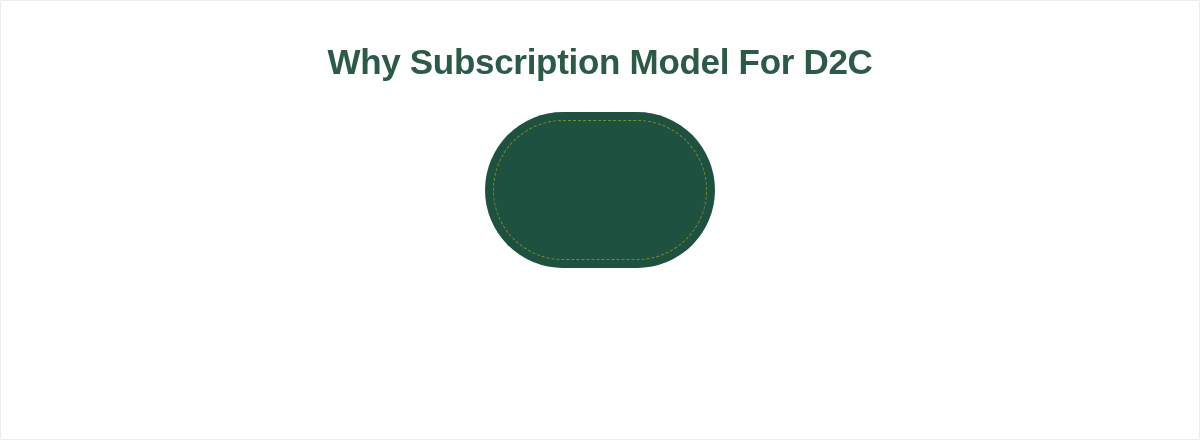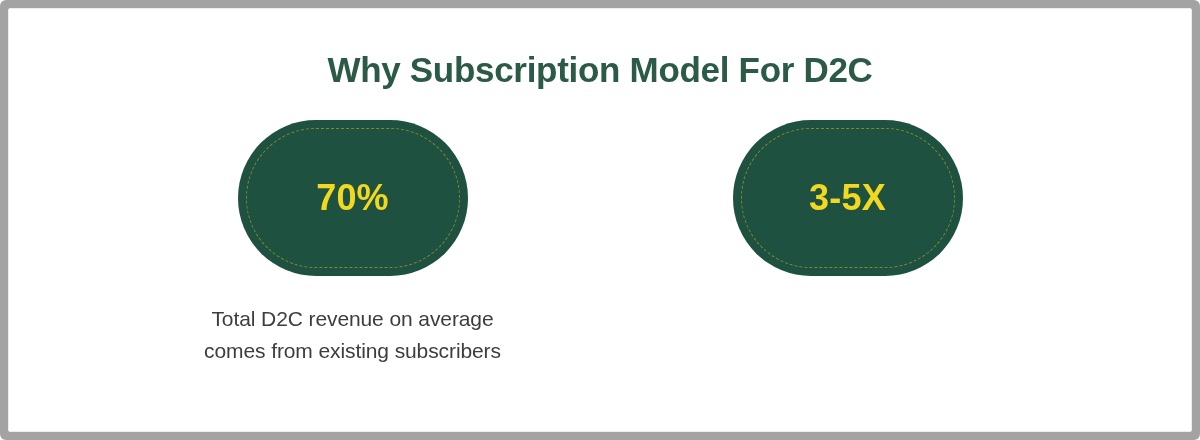--- a/index.html
+++ b/index.html
@@ -12,23 +12,22 @@
     height: 440px;
     overflow: hidden;
     font-family: "Liberation Sans", "DejaVu Sans", sans-serif;
   }
 
   .frame {
     position: relative;
     box-sizing: border-box;
     width: 1200px;
     height: 440px;
-    background: #a3a3a3;
+    background: #14b8a6;
     border-radius: 6px;
-    padding: 8px;
   }
 
   .canvas {
     position: relative;
     box-sizing: border-box;
     width: 100%;
     height: 100%;
     background: #ffffff;
     border: 1px solid #eceded;
     border-radius: 2px;
@@ -112,30 +111,22 @@
 </head>
 <body>
 
 <div class="frame">
   <div class="canvas">
 
     <div class="page-title">Why Subscription Model For D2C</div>
 
     <div class="stats-row">
 
-      <div class="stat-block">
-        <div class="stat-badge">
-          <div class="badge-dash"></div>
-          <div class="badge-value">70%</div>
-        </div>
-        <div class="stat-caption">Total D2C revenue on average comes from existing subscribers</div>
-      </div>
 
       <div class="stat-block">
         <div class="stat-badge">
           <div class="badge-dash"></div>
-          <div class="badge-value">3-5X</div>
         </div>
       </div>
 
     </div>
   </div>
 </div>
 
 </body></html>

